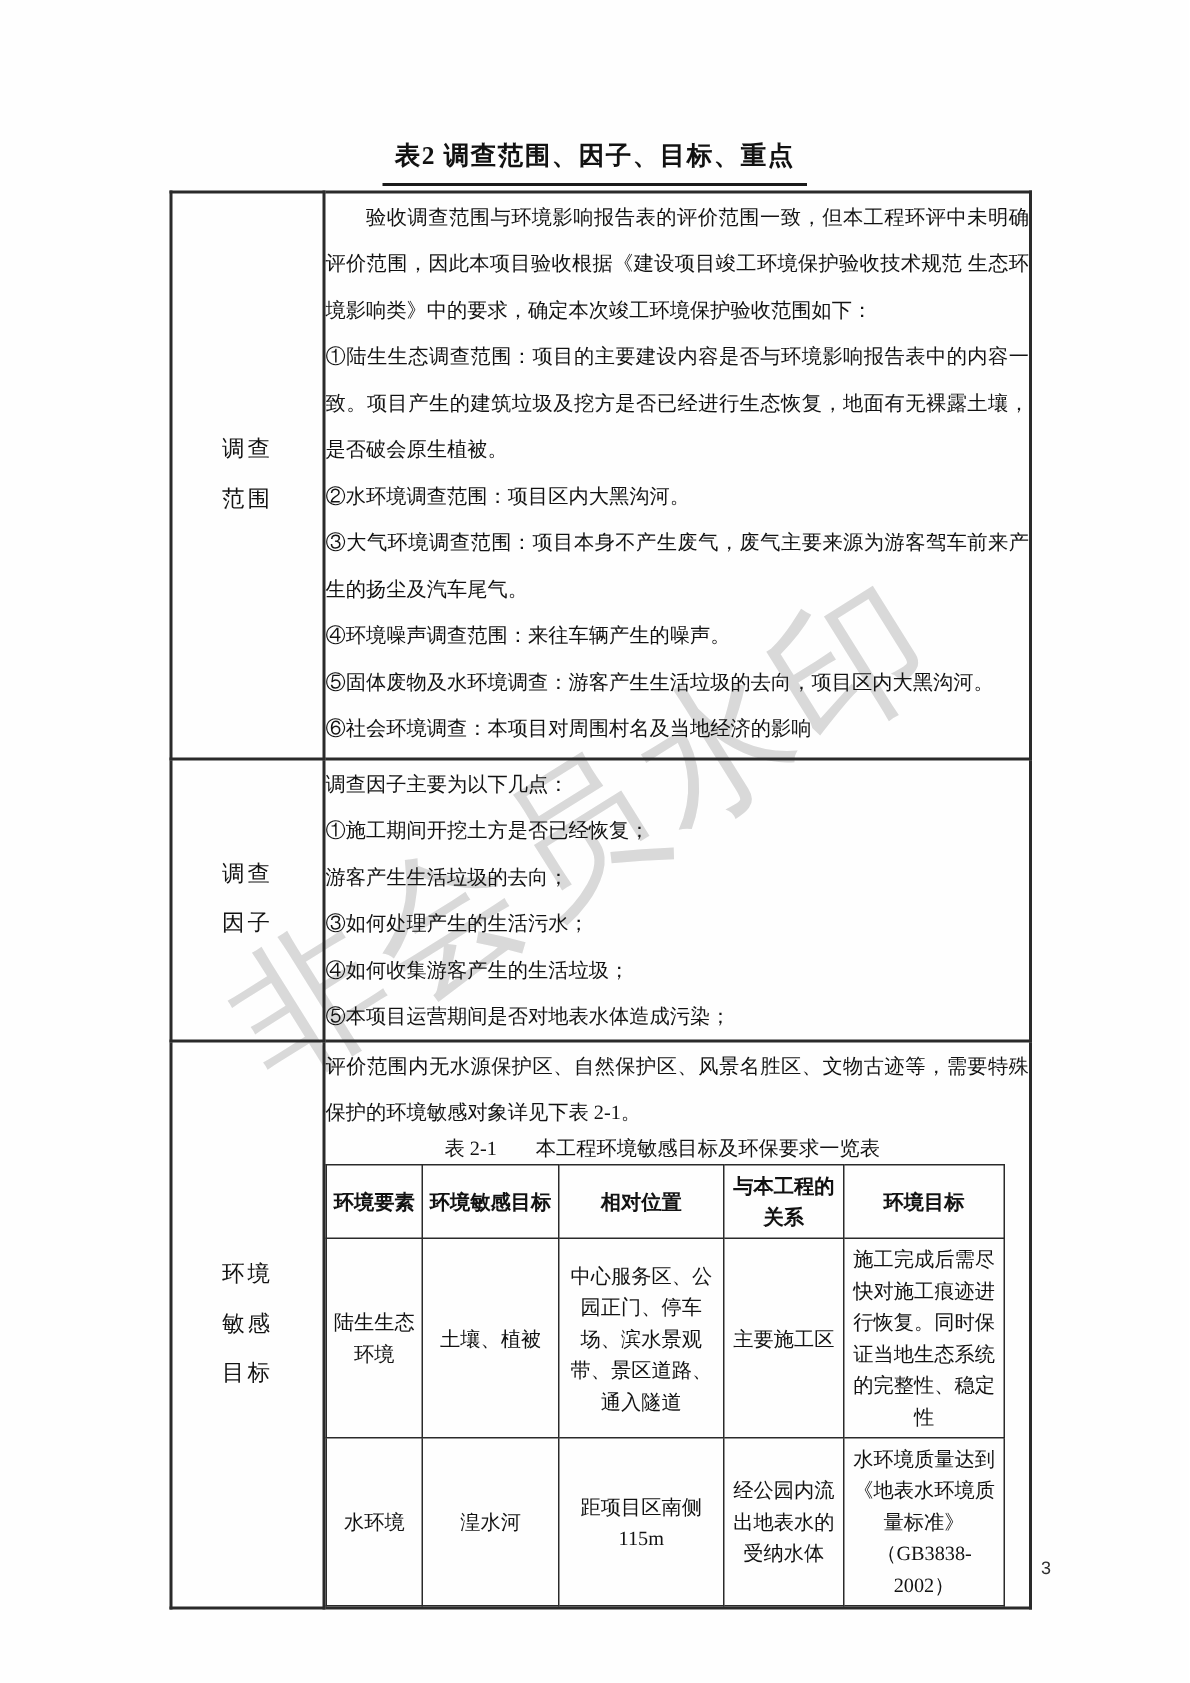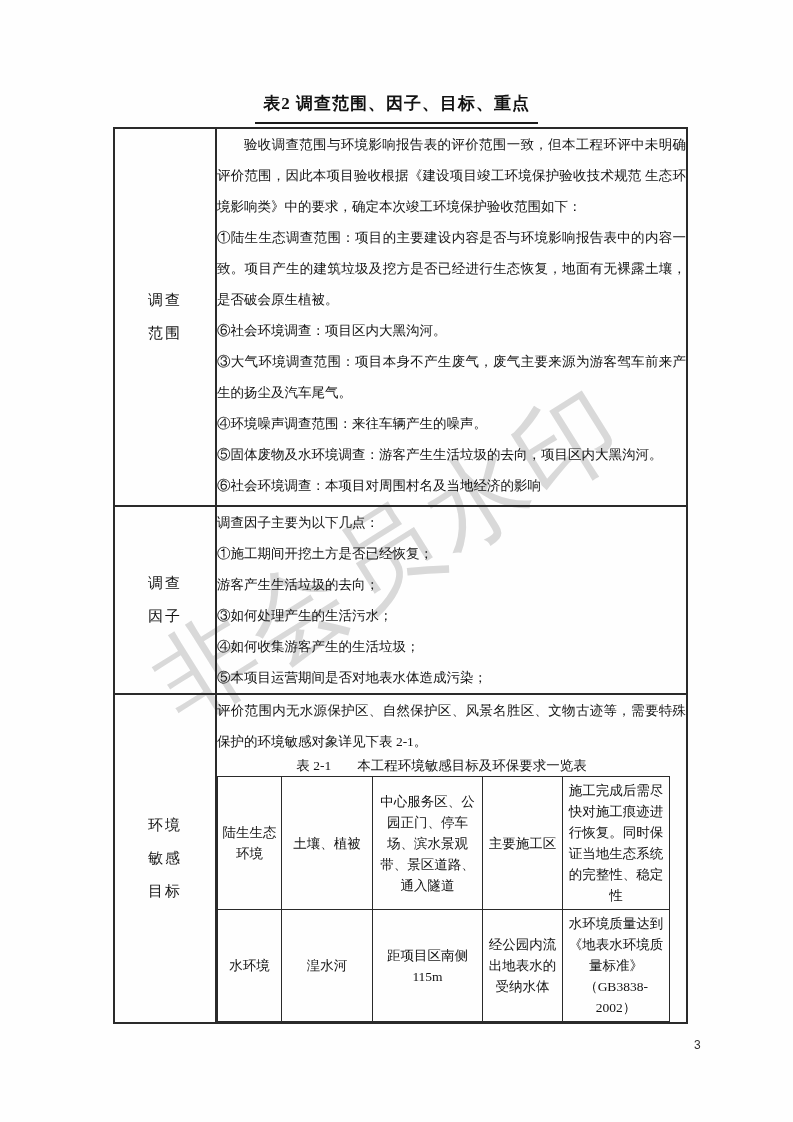--- a/index.html
+++ b/index.html
@@ -64,21 +64,21 @@
     <tbody>
 
       <tr style="height:378px">
         <td class="label-cell">
           <span>调查</span>
           <span>范围</span>
         </td>
         <td class="content-cell">
           <p class="indent">验收调查范围与环境影响报告表的评价范围一致，但本工程环评中未明确评价范围，因此本项目验收根据《建设项目竣工环境保护验收技术规范 生态环境影响类》中的要求，确定本次竣工环境保护验收范围如下：</p>
           <p>①陆生生态调查范围：项目的主要建设内容是否与环境影响报告表中的内容一致。项目产生的建筑垃圾及挖方是否已经进行生态恢复，地面有无裸露土壤，是否破会原生植被。</p>
-          <p>⑥社会环境调查：项目区内大黑沟河。</p>
+          <p>②水环境调查范围：项目区内大黑沟河。</p>
           <p>③大气环境调查范围：项目本身不产生废气，废气主要来源为游客驾车前来产生的扬尘及汽车尾气。</p>
           <p>④环境噪声调查范围：来往车辆产生的噪声。</p>
           <p>⑤固体废物及水环境调查：游客产生生活垃圾的去向，项目区内大黑沟河。</p>
           <p>⑥社会环境调查：本项目对周围村名及当地经济的影响</p>
         </td>
       </tr>
 
       <tr style="height:187px">
         <td class="label-cell">
           <span>调查</span>
@@ -107,20 +107,27 @@
           </div>
           <table class="sub">
             <colgroup>
               <col style="width:64px">
                 <col style="width:91px">
                 <col style="width:110px">
               <col style="width:80px">
                 <col style="width:107px">
             </colgroup>
             <tbody>
+              <tr>
+                <th>环境要素</th>
+                <th>环境敏感目标</th>
+                <th>相对位置</th>
+                <th>与本工程的关系</th>
+                <th>环境目标</th>
+              </tr>
               <tr style="height:103px">
                 <td>陆生生态环境</td>
                 <td>土壤、植被</td>
                 <td>中心服务区、公园正门、停车场、滨水景观带、景区道路、通入隧道</td>
                 <td>主要施工区</td>
                 <td>施工完成后需尽快对施工痕迹进行恢复。同时保证当地生态系统的完整性、稳定性</td>
               </tr>
               <tr style="height:79px">
                 <td>水环境</td>
                 <td>湟水河</td>

